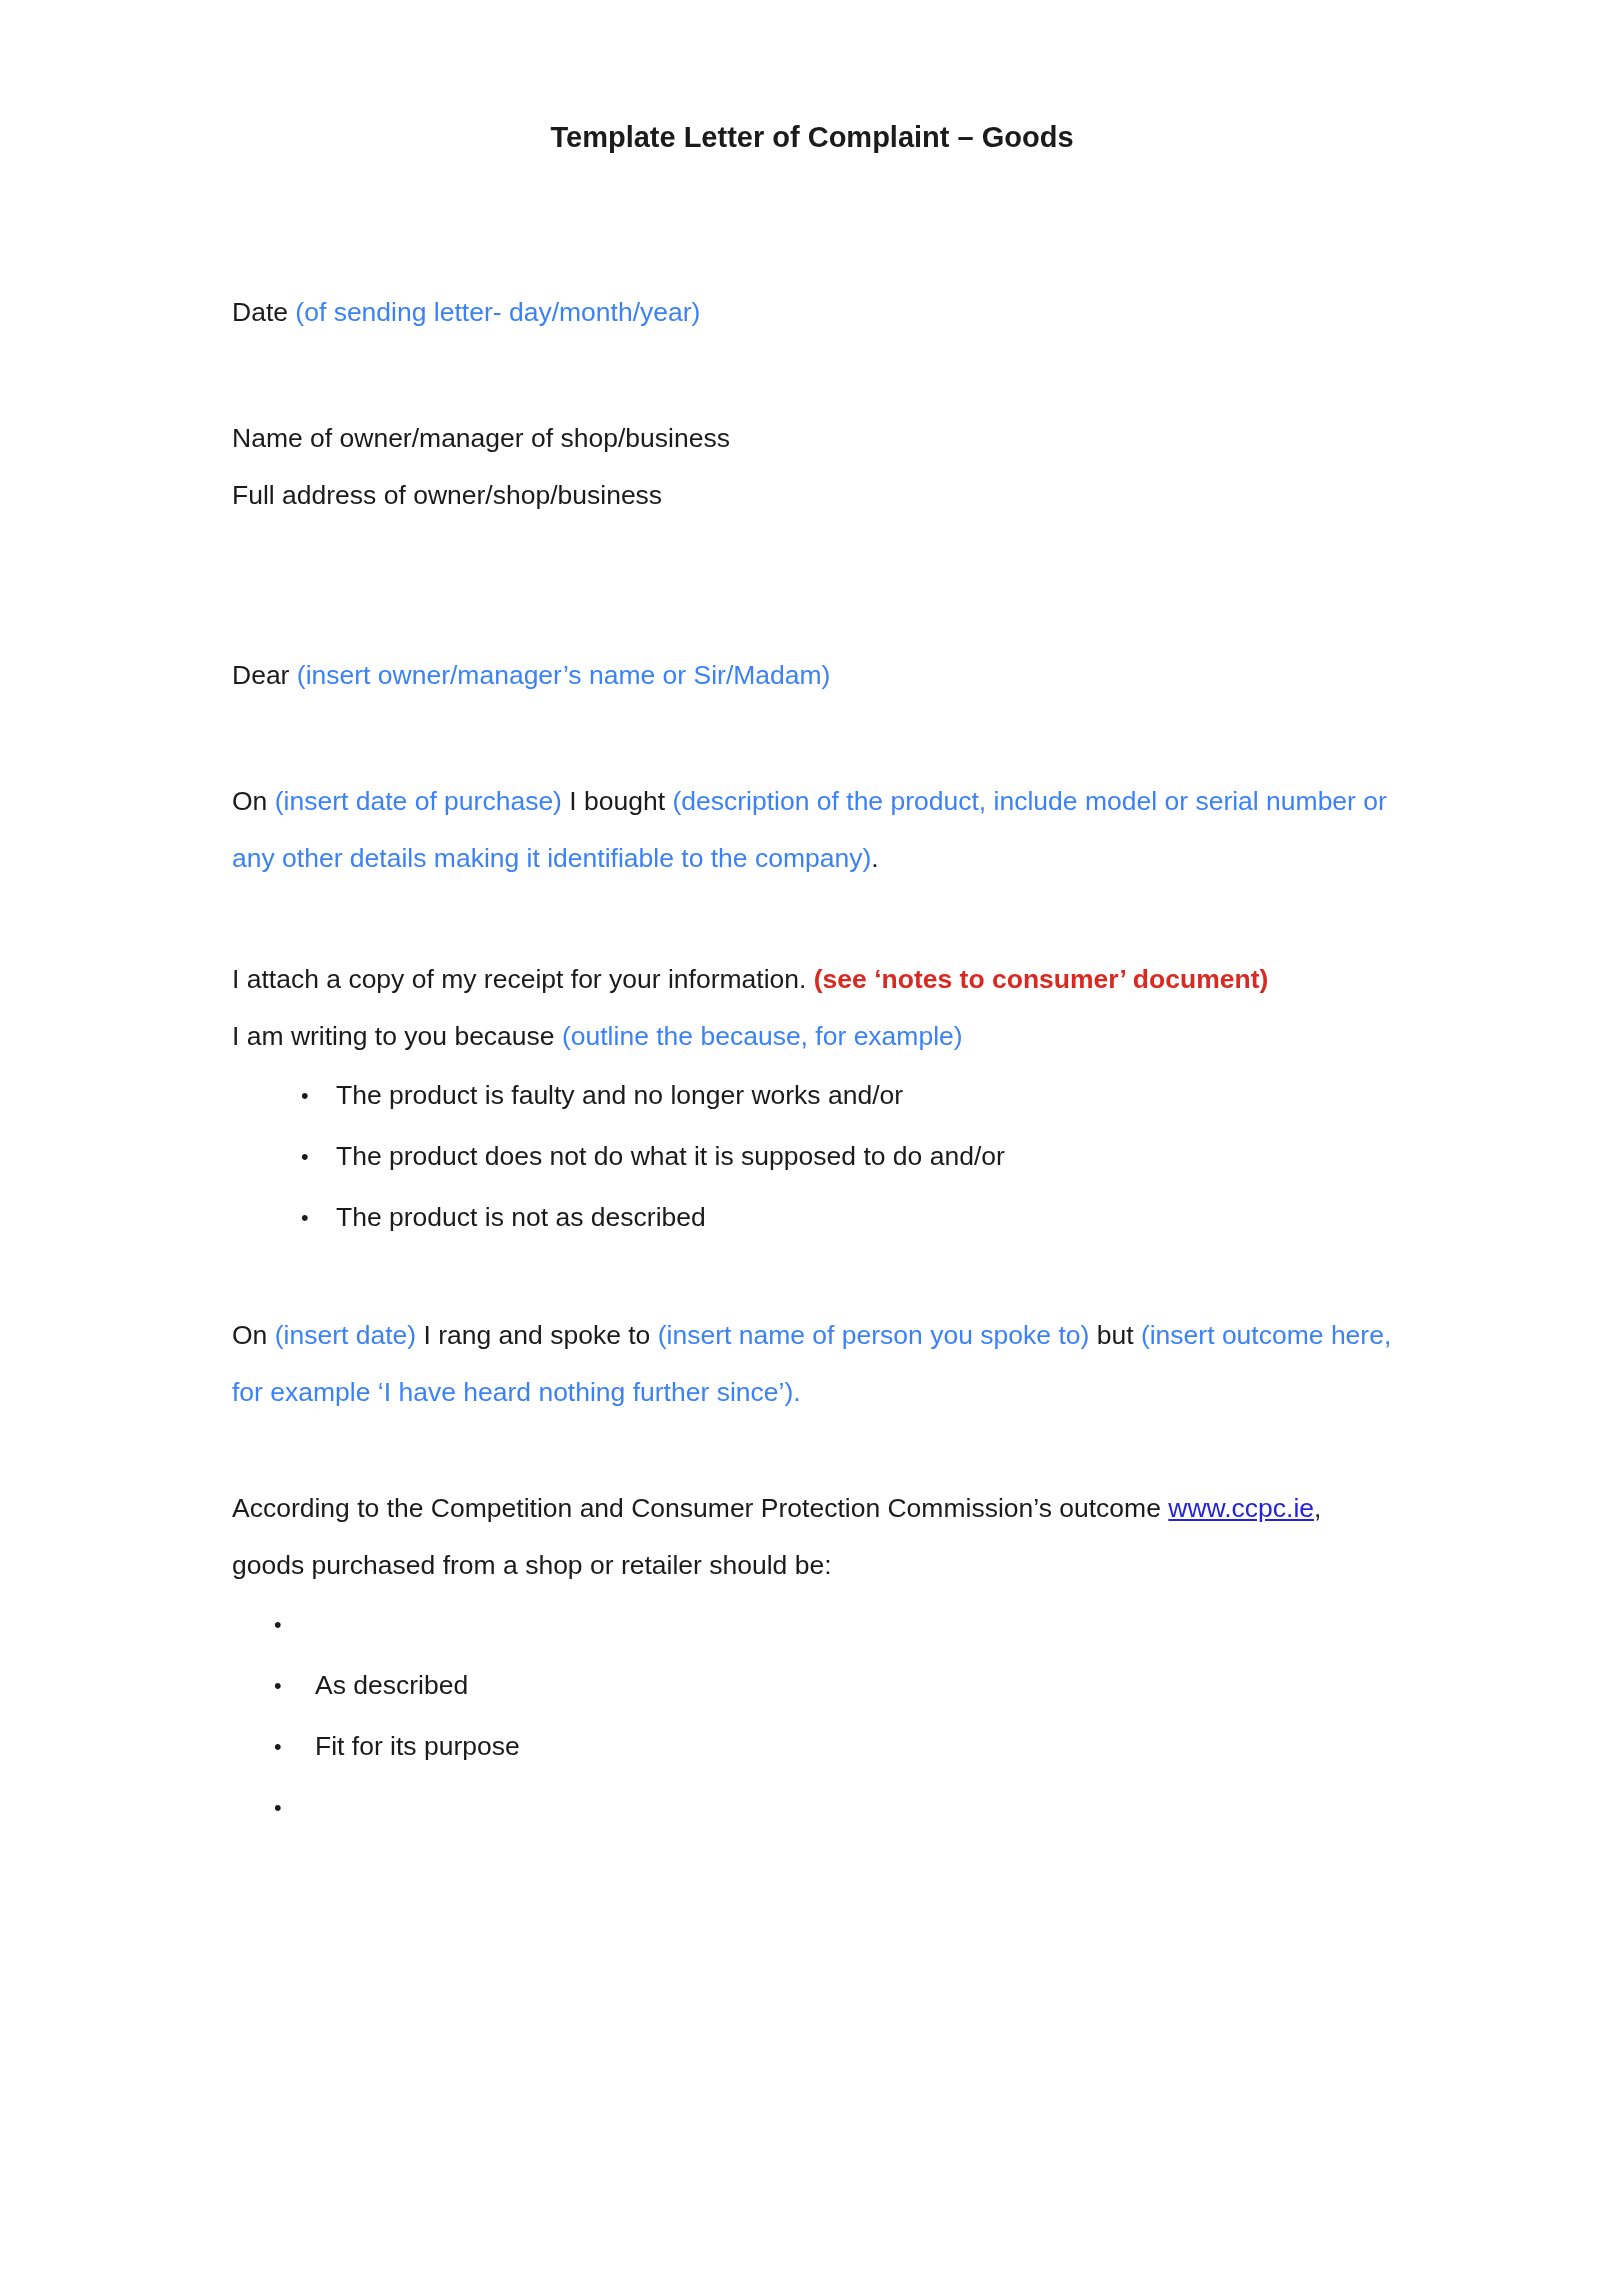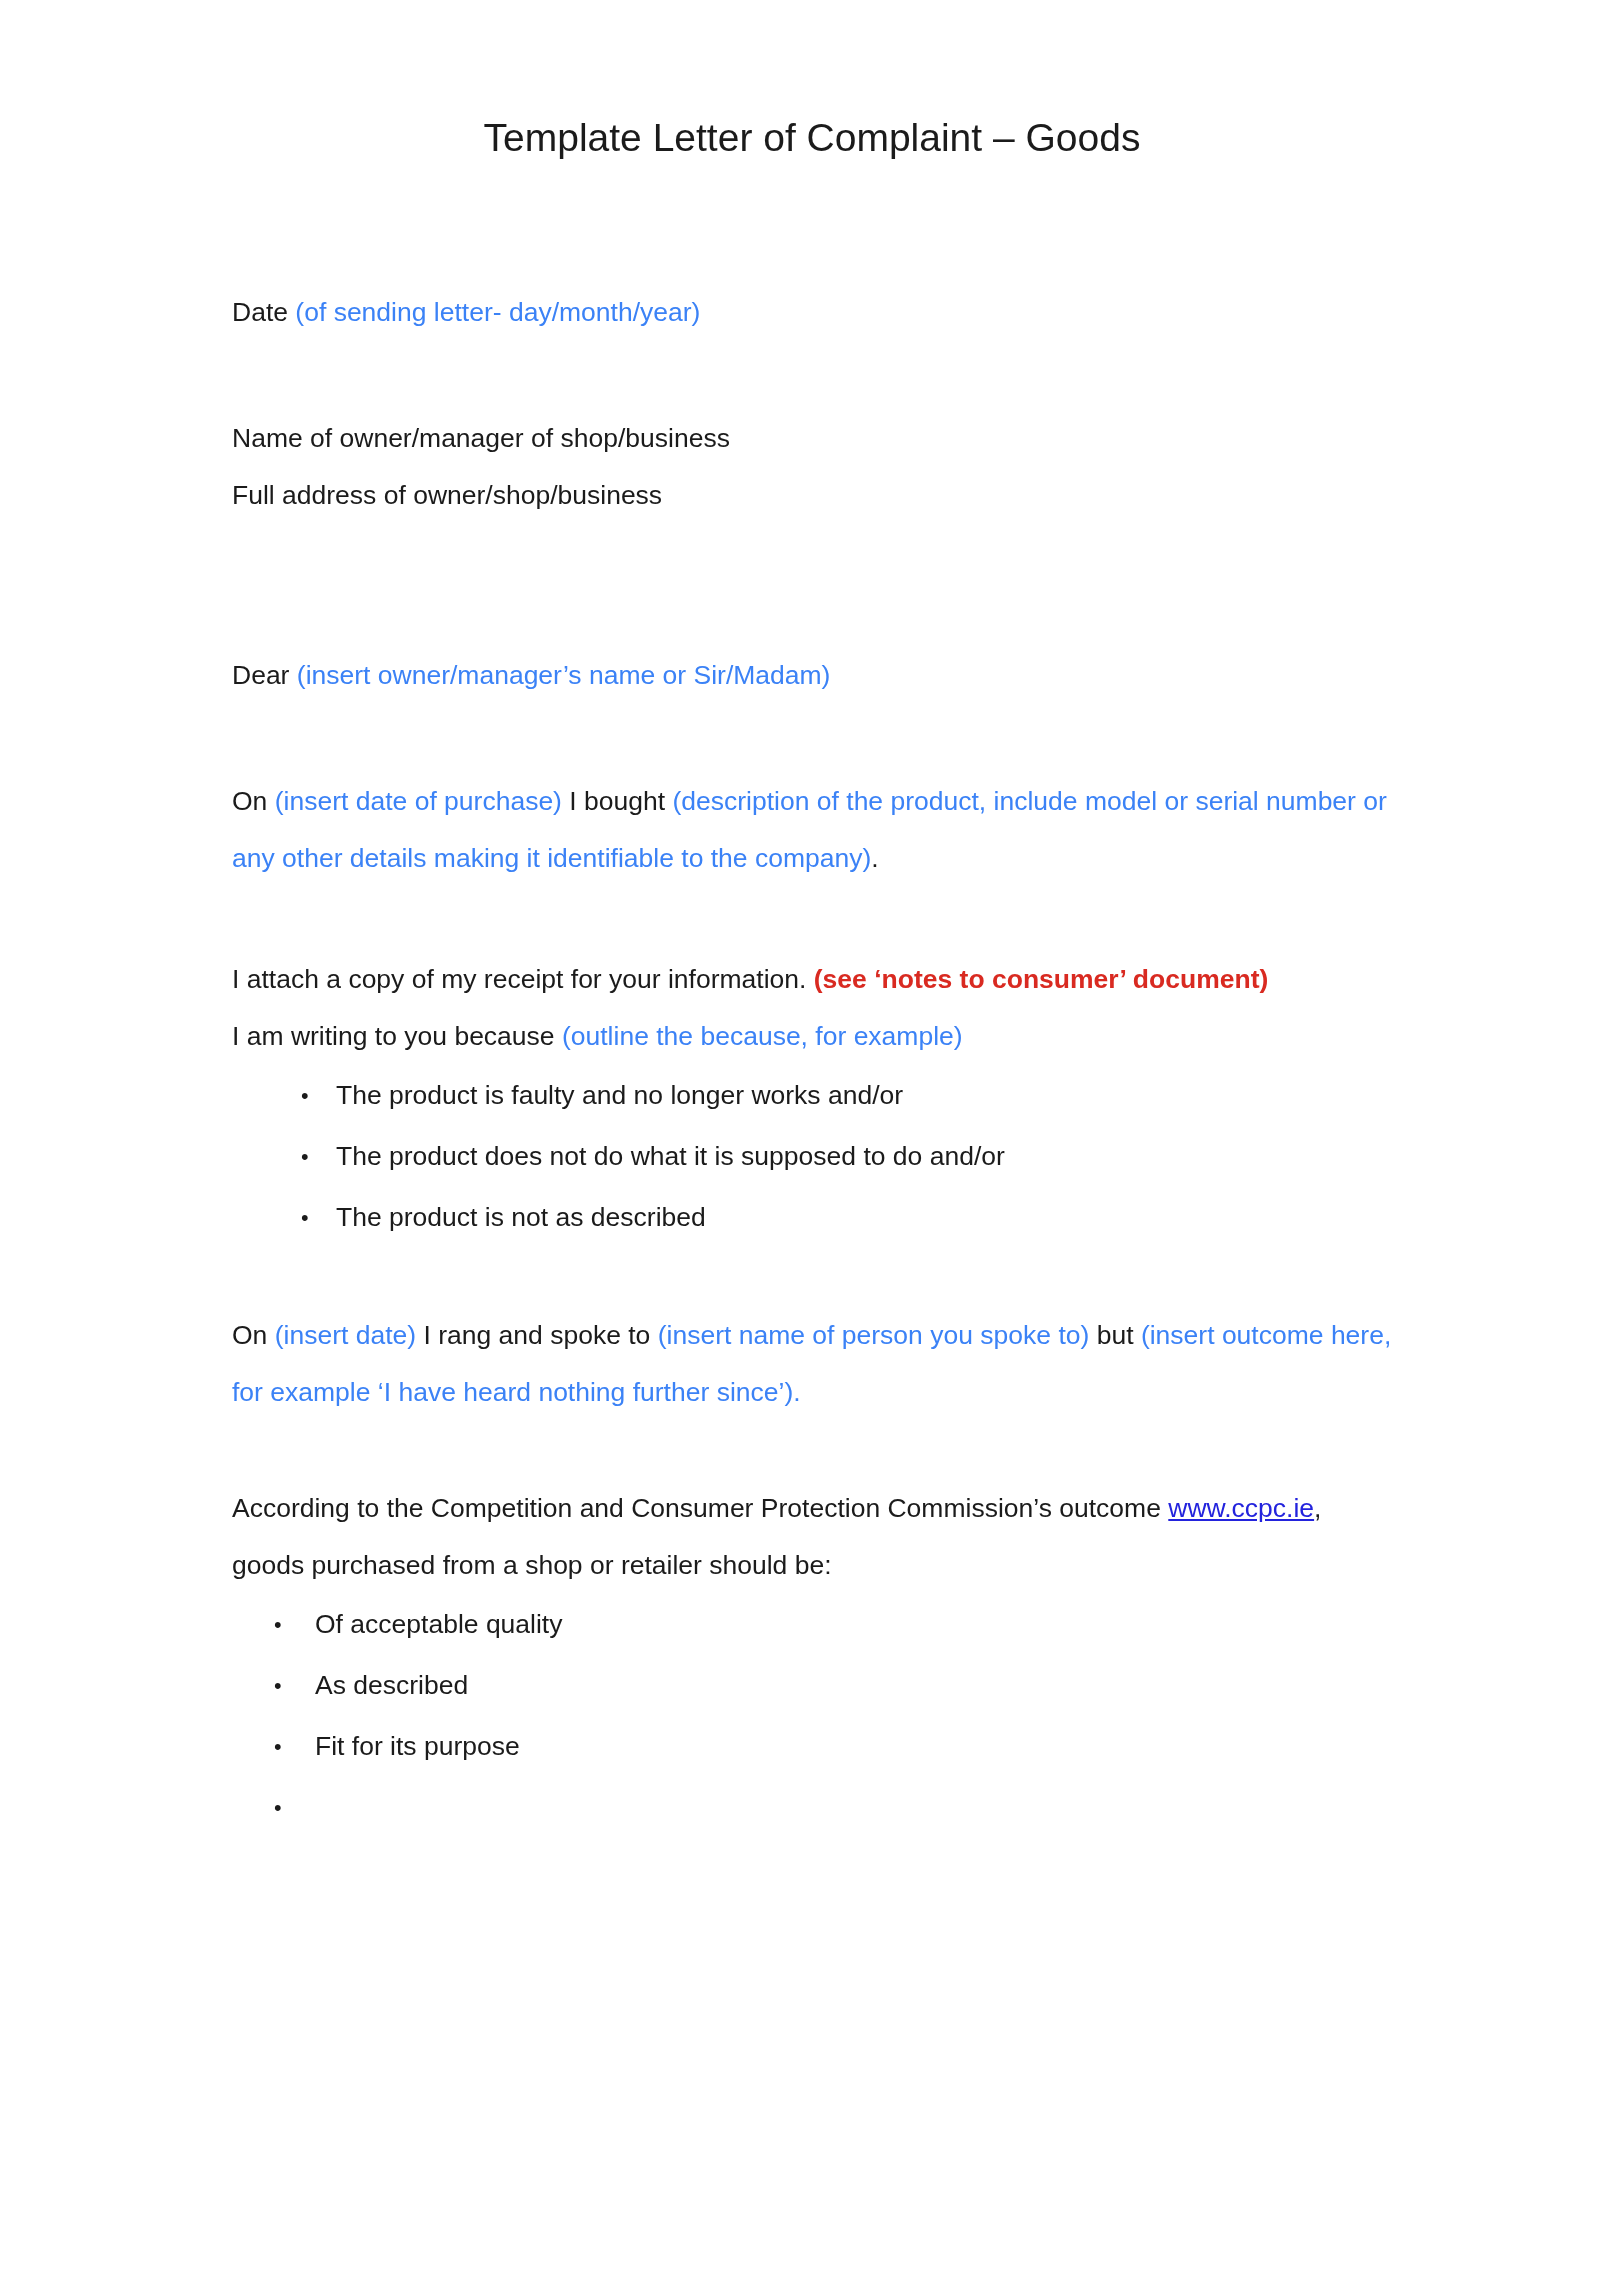--- a/index.html
+++ b/index.html
@@ -14,22 +14,22 @@
     background: #ffffff;
     box-sizing: border-box;
     padding: 118px 229px 0 232px;
     font-family: "Liberation Sans", "DejaVu Sans", sans-serif;
     color: #1b1b1b;
     font-size: 26.5px;
     line-height: 57px;
   }
   .doc-title {
     text-align: center;
-    font-weight: normal;
-    font-size: 39px;
+    font-weight: bold;
+    font-size: 29px;
     line-height: 39px;
     color: #1b1b1b;
   }
   .para { margin: 0; }
   .mt-sec    { margin-top: 127px; }  
   .mt-block  { margin-top: 69px; }   
   .mt-big    { margin-top: 123px; }  
   .mt-attach { margin-top: 64px; }
   .mt-rang   { margin-top: 59px; }
   .mt-accord { margin-top: 59px; }
@@ -94,21 +94,20 @@
       </li>
   </ul>
 
   <p class="para mt-rang" style="margin-top:59px"><span class="c-k">On </span><span class="c-r">(insert date)</span><span class="c-k"> I rang and spoke to </span><span class="c-r">(insert name of person you spoke to)</span><span class="c-k"> but </span><span class="c-r">(insert outcome here, for example ‘I have heard nothing further since’).</span></p>
 
   <p class="para mt-accord"><span class="c-k">According to the Competition and Consumer Protection Commission’s outcome </span><a class="doc-link">www.ccpc.ie</a><span class="c-k">, goods purchased from a shop or retailer should be:</span></p>
 
   <ul class="doc-list indent-2 mt-list">
     <li>
         <span class="dot">•</span>
-        <span class="c-k">Of acceptable quality</span>
       </li>
     <li>
         <span class="dot">•</span>
         <span class="c-k">As described</span>
       </li>
     <li>
         <span class="dot">•</span>
         <span class="c-k">Fit for its purpose</span>
       </li>
     <li>

